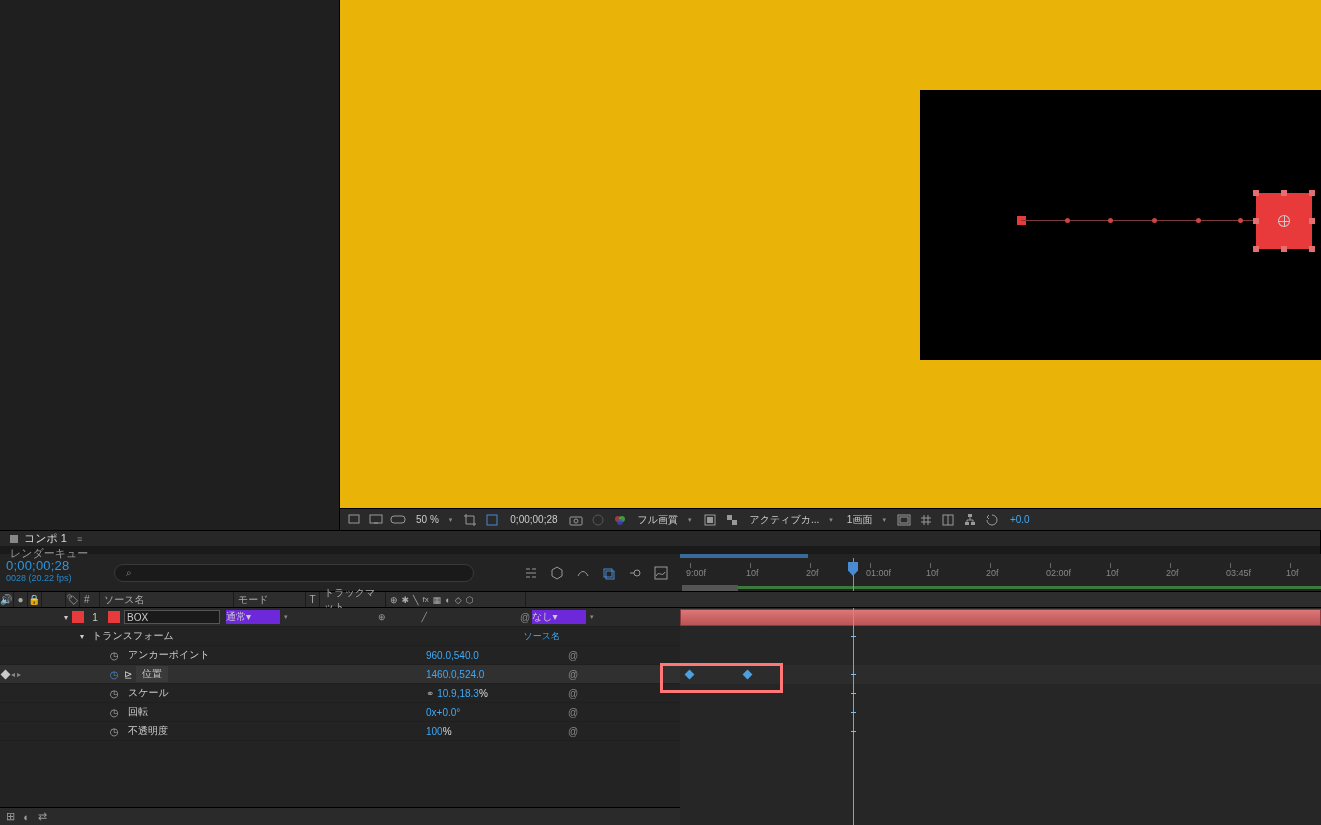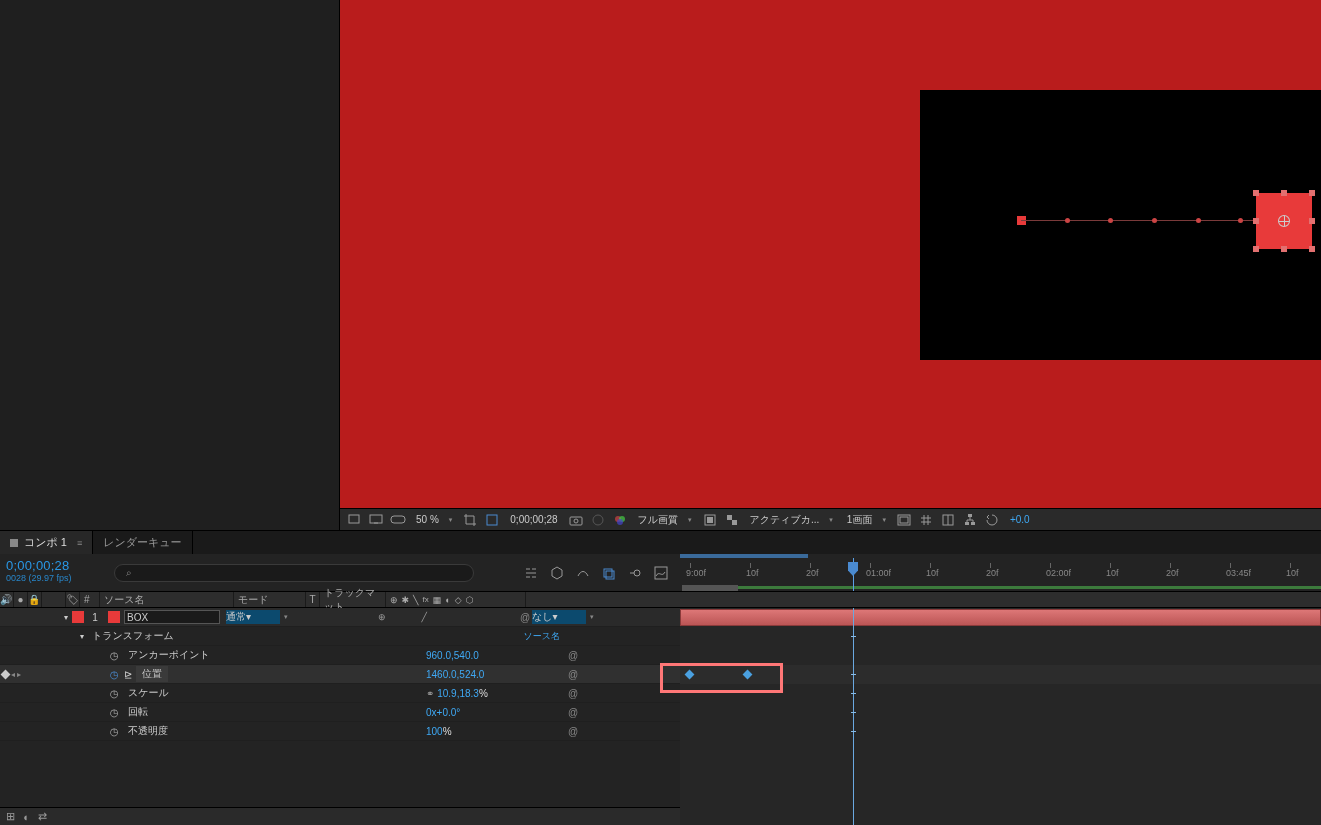--- a/index.html
+++ b/index.html
@@ -1,39 +1,39 @@
 <!DOCTYPE html>
 <html><head>
 <meta charset="utf-8">
 <style>
 * { margin:0; padding:0; box-sizing:border-box; font-family:"Hiragino Kaku Gothic Pro","Meiryo",sans-serif; }
 body { background:#1e1e1e; color:#ccc; font-size:11px; overflow:hidden; width:1321px; height:825px; position:relative; }
 .top { display:flex; height:530px; }
 .projpanel { width:340px; background:#1f1f1f; border-right:1px solid #000; }
-.compview-wrap { flex:1; background:#b91c1c; position:relative;text-decoration:underline; }
+.compview-wrap { flex:1; background:#eab308; position:relative;text-decoration:underline; }
 .compview { position:absolute; left:820px; transform:translateX(-50%); top:90px; width:480px; height:270px; background:#000; }
 .pathline { position:absolute; height:1px; background:#7a3a3a; left:101px; top:130px; width:260px; }
 .pathdot { position:absolute; width:5px; height:5px; border-radius:50%; background:#c44; top:128px; }
 .startbox { position:absolute; width:9px; height:9px; background:#e83a3a; left:97px; top:126px; }
 .bigbox { position:absolute; width:56px; height:56px; background:#e83a3a; left:336px; top:103px; }
 .bbh { position:absolute; width:6px; height:6px; background:#e27070; }
 .anchor-cross { position:absolute; left:361px; top:128px; width:6px; height:6px; }
 .anchor-cross::before,.anchor-cross::after{content:"";position:absolute;background:#ccc;}
 .anchor-cross::before{width:10px;height:1px;top:3px;left:-2px;}
 .anchor-cross::after{width:1px;height:10px;left:3px;top:-2px;}
 .anchor-circle{position:absolute;left:358px;top:125px;width:12px;height:12px;border:1px solid #ccc;border-radius:50%;transform:rotate(45deg);}
 
 .viewtoolbar { position:absolute; bottom:0; left:0; right:0; height:22px; background:#2a2a2a; border-top:1px solid #000; display:flex; align-items:center; padding:0 6px; gap:6px; }
 .vt-ic { width:16px; height:16px; color:#999; display:flex; align-items:center; justify-content:center; cursor:pointer; }
 .vt-dd { color:#ccc; font-size:10px; padding:0 4px; display:flex; align-items:center; gap:4px; cursor:pointer; }
 .vt-dd::after { content:"▾"; font-size:7px; color:#888; margin-left:6px; }
 .vt-txt { color:#ccc; font-size:10px; padding:0 4px; }
 .vt-blue{ color:#3fa9f5; }
 
-.tabstrip { height:24px; background:#1a1a1a; border-top:1px solid #000; display:flex; align-items:stretch; }
+.tabstrip { height:24px; background:#1a1a1a; border-top:1px solid #000; display:flex; align-items:stretch;flex-direction:column; }
 .tab { padding:0 10px; display:flex; align-items:center; gap:6px; font-size:11px; color:#999; border-right:1px solid #000; cursor:pointer; }
 .tab.active { background:#272727; color:#ddd; }
 .tab-sq { width:8px; height:8px; background:#888; }
 
 .tlpanel { background:#232323; height:271px; display:flex; flex-direction:column; }
 .tlhead { height:38px; display:flex; border-bottom:1px solid #000; }
 .tl-left { width:680px; display:flex; }
 .tc-block { width:100px; padding:4px 6px; }
 .tc { color:#2997e5; font-size:13px; font-weight:500; letter-spacing:0.2px; }
 .tc-sub { color:#2997e5; font-size:9px; opacity:.85; }
@@ -68,21 +68,21 @@
 .diamond { width:7px; height:7px; background:#888; transform:rotate(45deg); }
 .row .cell { padding:0 4px; }
 .twirl { cursor:pointer; color:#ccc; font-size:8px; padding:0 4px; }
 .layerbadge { width:12px; height:12px; background:#e83a3a; margin-right:4px; }
 .layernum { color:#ccc; width:14px; text-align:center; }
 .layer-name-input { background:#1a1a1a; border:1px solid #555; color:#ccc; font-size:10px; height:14px; width:96px; padding:0 2px; }
 .propval { color:#3fa9f5; cursor:ew-resize; }
 .propval-white{ color:#ddd; }
 .stopwatch { width:12px; height:12px; display:inline-flex; align-items:center; justify-content:center; color:#aaa; cursor:pointer; margin-right:4px; }
 .linkic { color:#888; width:14px; text-align:center; }
-.mode-dd { background:#0c4a6e; color:#ccc; font-size:10px; border:none; height:14px; width:54px; cursor:pointer; }
+.mode-dd { background:#6d28d9; color:#ccc; font-size:10px; border:none; height:14px; width:54px; cursor:pointer; }
 .mode-dd::after{content:"▾";}
 .modewrap{ display:flex; align-items:center; gap:4px; }
 
 .tr-row { position:absolute; left:0; right:0; height:19px; }
 .layerbar { position:absolute; left:0; right:0; top:1px; height:17px; background:linear-gradient(#d77,#b55); border:1px solid #8a3a3a; }
 .kf { position:absolute; width:7px; height:7px; background:#4aa0e0; transform:rotate(45deg); top:6px; }
 .ph-seg { position:absolute; width:1px; background:#6aa8e0; left:173px; top:0; bottom:0; }
 .ph-tick { position:absolute; width:5px; height:1px; background:#88bce8; left:171px; }
 .hl-rect { position:absolute; border:3px solid #f77; width:123px; height:30px; top:55px; left:-20px; pointer-events:none; }
 
@@ -231,21 +231,21 @@
   <div class="tab">
     <span>レンダーキュー</span>
   </div>
 </div>
 
 <div class="tlpanel">
   <div class="tlhead">
     <div class="tl-left">
       <div class="tc-block">
         <div class="tc">0;00;00;28</div>
-        <div class="tc-sub">0028 (29.97 fps)</div>
+        <div class="tc-sub">0028 (20.22 fps)</div>
       </div>
       <div class="searchwrap">
         <span class="searchic">⌕</span>
         <input class="search" placeholder="" style="">
       </div>
       <div class="tl-toolbtns">
         <div class="tlbtn">
             <svg width="14" height="14" viewBox="0 0 14 14">
               <path d="M2 3h4M8 3h4M2 7h10M2 11h4M8 11h4" stroke="#999"></path>
             </svg>

